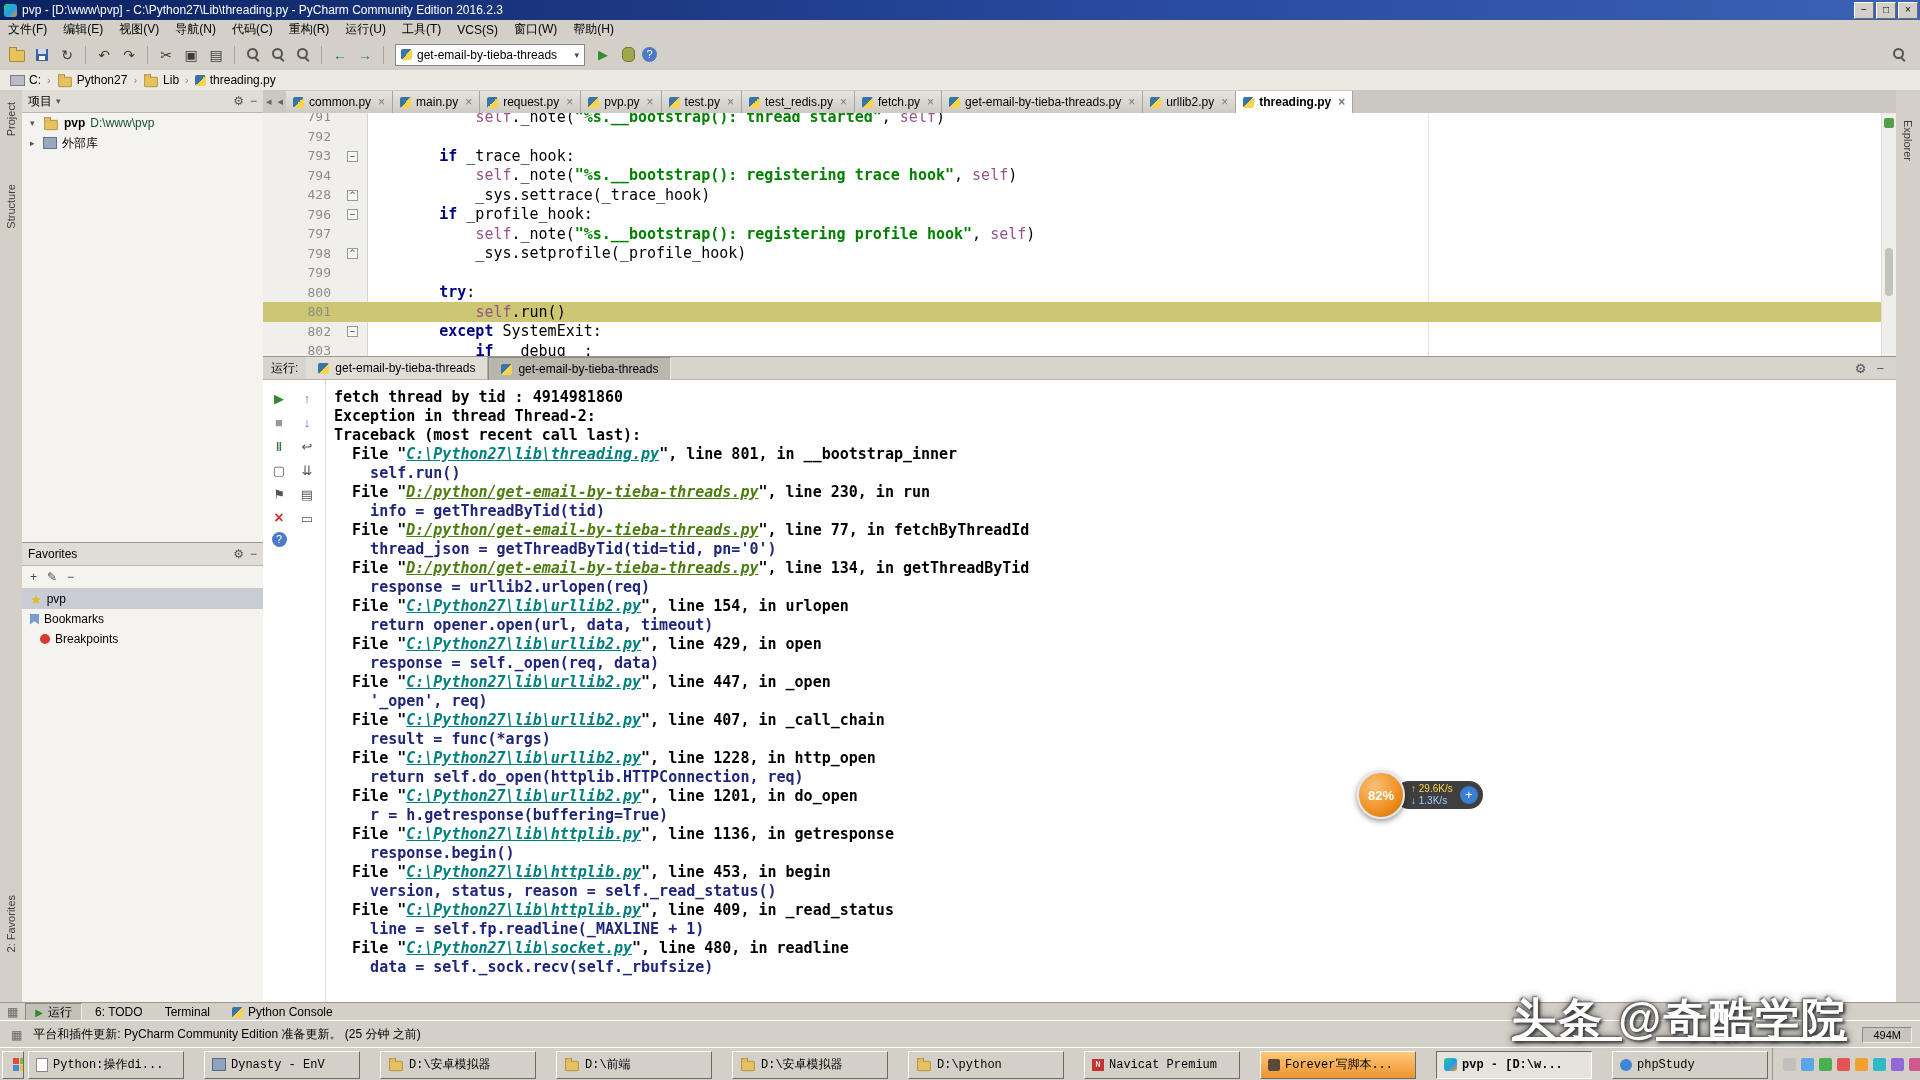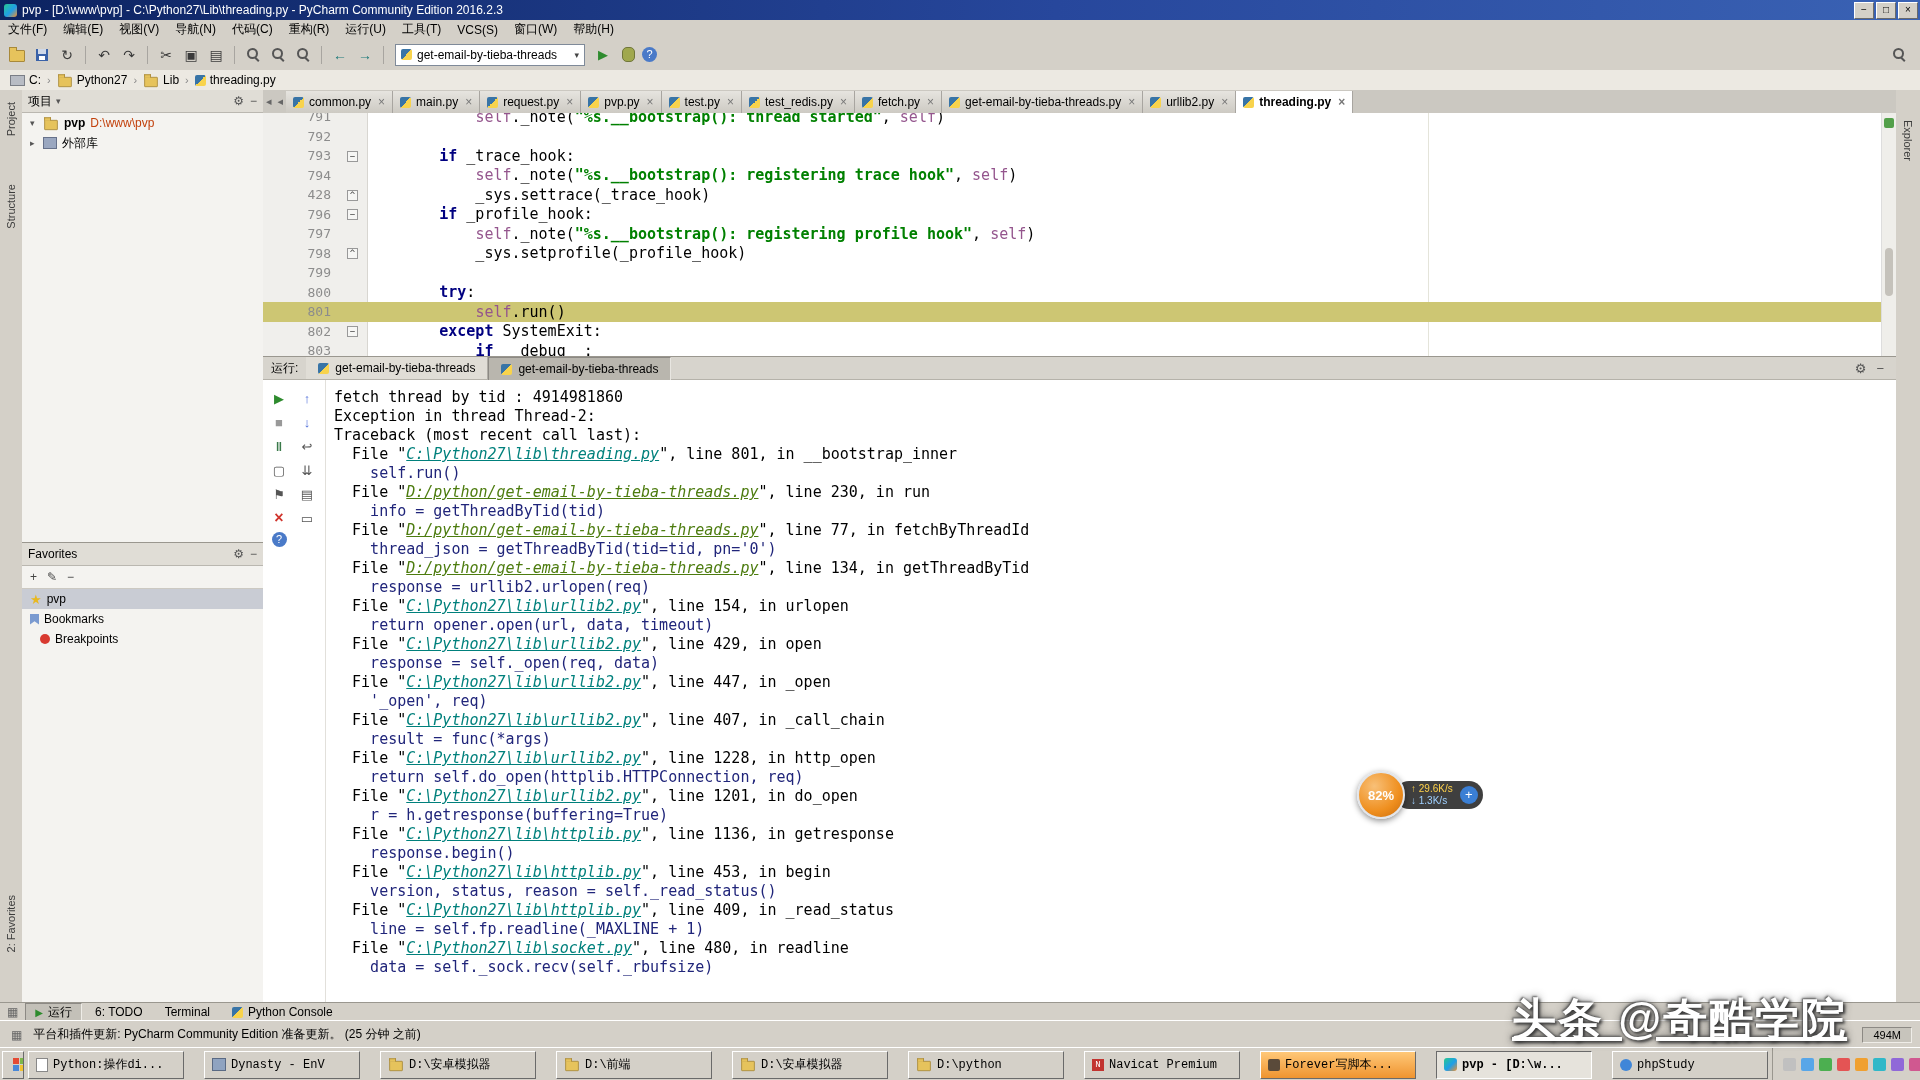--- a/index.html
+++ b/index.html
@@ -58,21 +58,21 @@
   #strip-right .vlabel{transform:none;}
   .vlabel.bottom{margin-top:auto;margin-bottom:50px;}
   
   .pane{position:absolute;background:#f4f3f0;border-right:1px solid #9a978f;font-size:12px;}
   #project-pane{left:22px;top:90px;width:241px;height:452px;}
   #favorites-pane{left:22px;top:542px;width:241px;bottom:78px;border-top:1px solid #9a978f;}
   .pane-header{height:22px;background:#e0ddd6;border-bottom:1px solid #bab7b0;display:flex;align-items:center;
     gap:4px;padding:0 6px;}
   .pane-header .hdr-icons{margin-left:auto;display:flex;gap:6px;color:#555;font-size:12px;}
   .tree-row{height:20px;display:flex;align-items:center;gap:5px;padding-left:8px;white-space:nowrap;}
-  .tree-row .path{color:#c2410c;}
+  .tree-row .path{color:#14532d;}
   .tree-row.selected{background:#c9ccd4;}
   .tw-arrow{font-size:9px;color:#555;width:8px;}
   .lib-ico{width:12px;height:10px;background:#9aa7c0;border:1px solid #66718a;display:inline-block;}
   .fav-toolbar{height:22px;display:flex;align-items:center;gap:10px;padding-left:8px;border-bottom:1px solid #ccc9c2;color:#444;}
   .star{color:#e8b820;font-size:13px;}
   .bm-ico{width:9px;height:11px;background:#7a9ad0;display:inline-block;clip-path:polygon(0 0,100% 0,100% 100%,50% 70%,0 100%);}
   .bp-ico{width:10px;height:10px;border-radius:50%;background:#d83a30;display:inline-block;}
   
   #tabbar{position:absolute;left:263px;top:90px;right:24px;height:23px;background:#cbc8c1;
     display:flex;align-items:flex-end;border-bottom:1px solid #9a978f;font-size:12px;}
@@ -115,21 +115,21 @@
   #con-col2{left:32px;}
   .cbtn{width:20px;height:20px;display:flex;align-items:center;justify-content:center;font-size:13px;color:#555;}
   .cbtn.g-rerun{color:#2e8b2e;}
   .cbtn.g-stop{color:#999;}
   .cbtn.g-pause{color:#3a7a4a;font-weight:bold;}
   .cbtn.g-close{color:#d0342c;font-weight:bold;font-size:16px;}
   .cbtn.g-help{color:#fff;background:#4a7ac8;border-radius:50%;width:15px;height:15px;font-size:11px;}
   .cbtn.g-prev-trace,.cbtn.g-next-trace{color:#4a6ad8;font-weight:bold;}
   .con-divider{position:absolute;left:62px;top:0;bottom:0;width:1px;background:#e2e0db;}
   #console-rows{position:absolute;left:71px;top:8px;right:6px;font-family:"DejaVu Sans Mono",monospace;font-size:15px;}
-  .crow{height:19px;white-space:pre;}
+  .crow{height:19px;white-space:pre;font-weight:bold;}
   .cs-p{color:#000;}
   .cs-c{color:#20257a;}
   .cs-lc{color:#00807c;font-style:italic;text-decoration:underline;}
   .cs-ld{color:#4d7c0f;font-style:italic;text-decoration:underline;}
   
   #bottombar{position:absolute;left:0;right:0;top:1002px;height:18px;background:#d4d0c8;border-top:1px solid #9a978f;
     display:flex;align-items:center;gap:4px;font-size:12px;padding-left:4px;}
   .bb-item{display:flex;align-items:center;gap:5px;padding:1px 9px;height:15px;}
   .bb-item.active{background:#c3c0b8;border:1px solid;border-color:#8c8984 #efede8 #efede8 #8c8984;}
   .bb-sw{color:#666;font-size:12px;padding:0 3px;}

